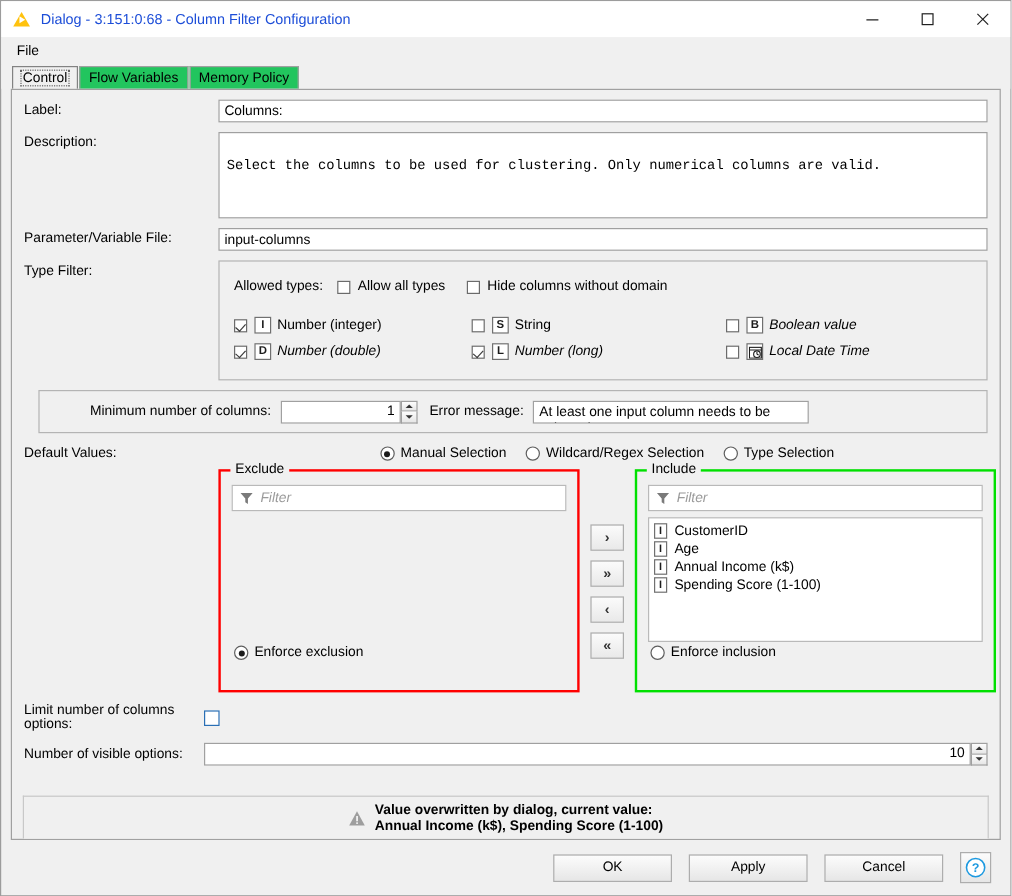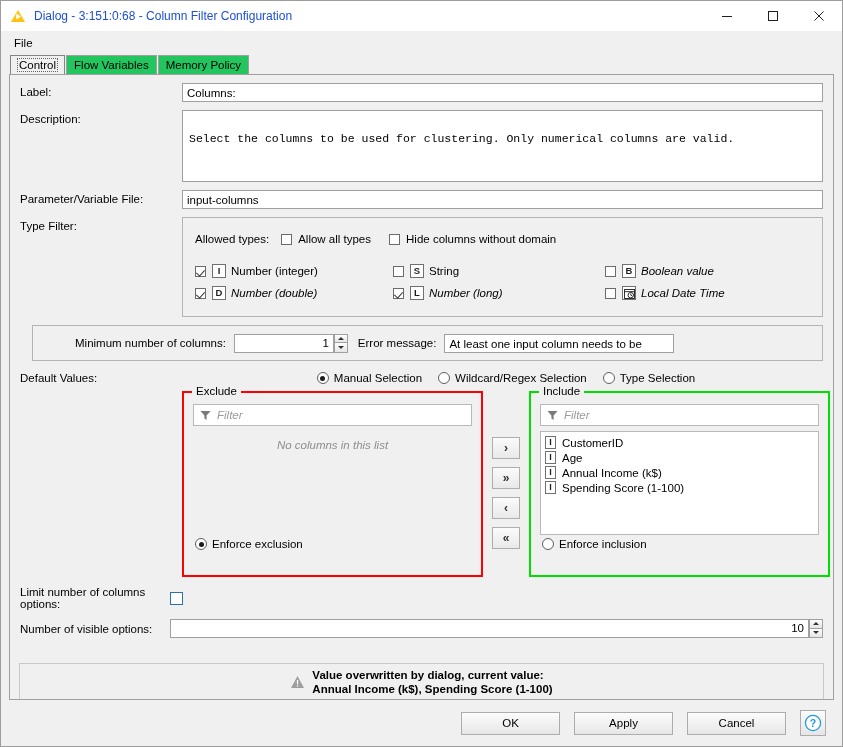--- a/index.html
+++ b/index.html
@@ -336,23 +336,20 @@
           <div class="fpanel ex">
             <div class="ptitle">Exclude</div>
             <div class="fbar">
               <span class="funnel">
                 <svg width="11" height="11" viewBox="0 0 12 12">
                     <polygon points="0.5,1 11.5,1 7.2,6 7.2,11 4.8,9.3 4.8,6" fill="#7a7a7a"></polygon>
                   </svg>
               </span>
               <span class="fph">Filter</span>
             </div>
-            <div class="flist">
-              <div class="emptymsg">No columns in this list</div>
-            </div>
             <div class="enforce">
               <span class="rad sel"></span>
               <span class="radlab">Enforce exclusion</span>
             </div>
           </div>
 
           <div class="xbtns">
             <div class="xbtn">›</div>
             <div class="xbtn">»</div>
             <div class="xbtn">‹</div>

